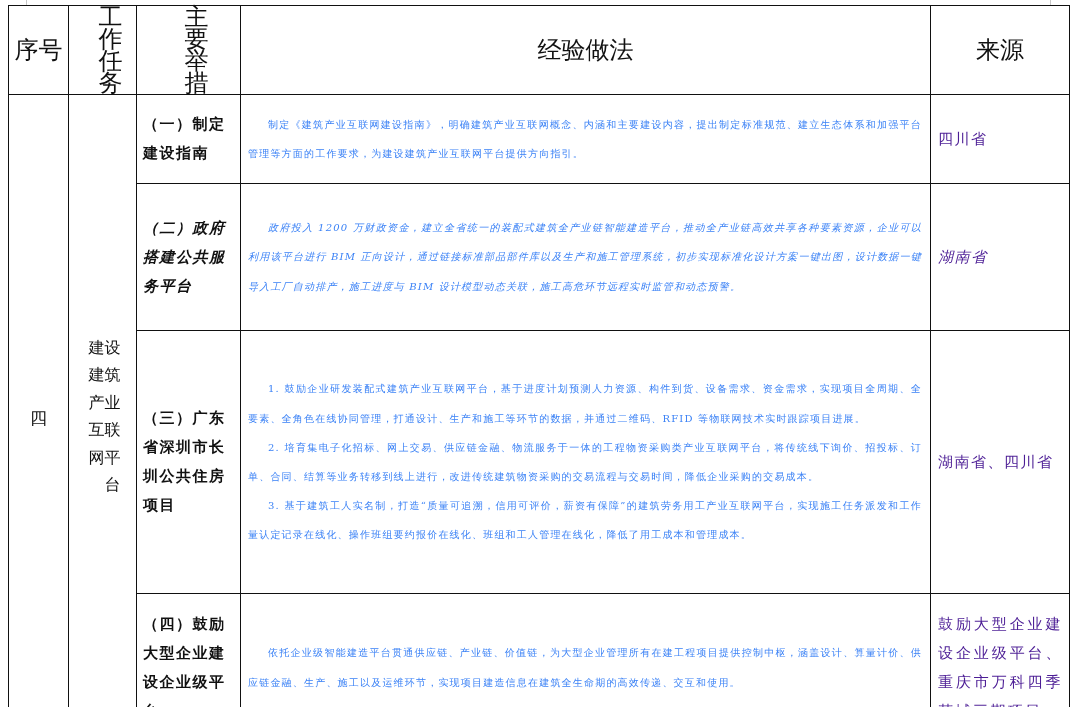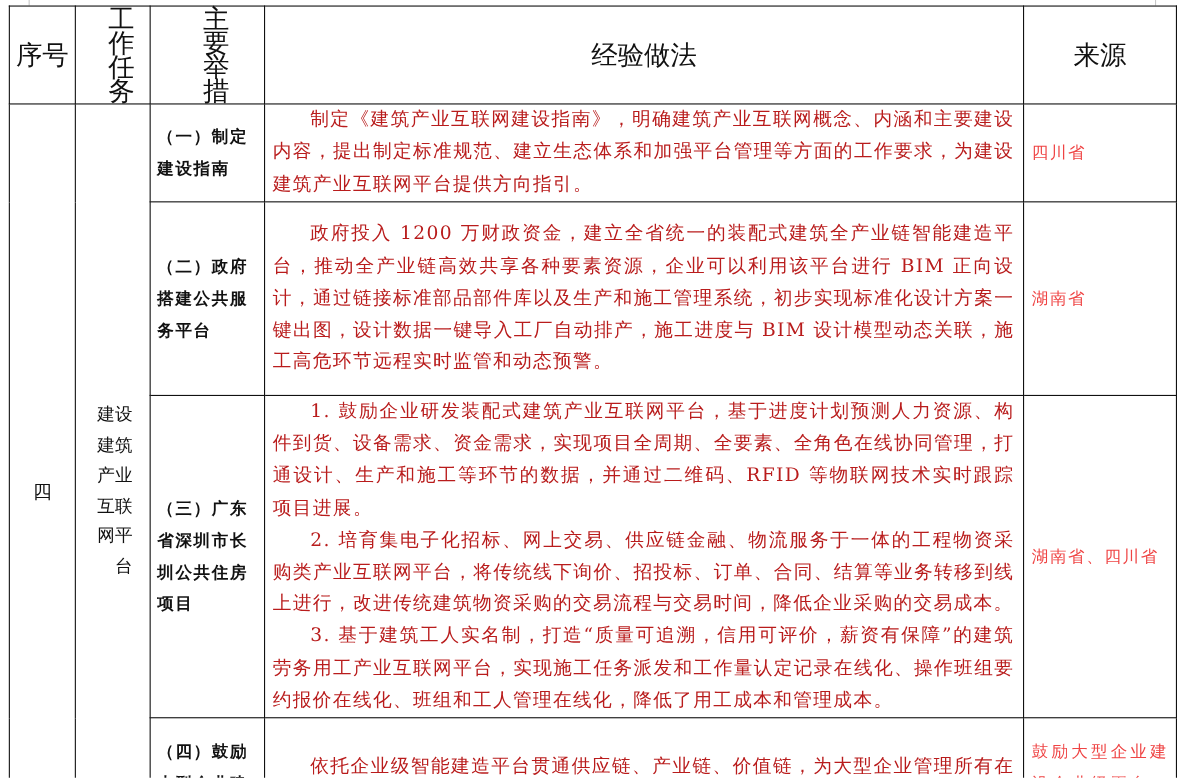--- a/index.html
+++ b/index.html
@@ -68,45 +68,45 @@
   }
   .measure-cell {
     font-weight: bold;
     font-size: 15px;
     line-height: 29px;
     color: #111;
     padding: 0 4px 0 6px !important;
     letter-spacing: 1.5px;
   }
   .practice-cell {
-    font-size: 17px;
+    font-size: 10px;
     line-height: 29.2px;
-    color: #b91c1c;
+    color: #3b82f6;
     padding: 0 8px 0 7px !important;
     letter-spacing: 1.2px;
     text-align: justify;
     margin-left: 22px;
   }
   .practice-cell p {
     margin: 0;
     text-indent: 2em;
   }
   .source-cell {
     font-size: 15px;
     line-height: 29px;
-    color: #ef4444;
+    color: #4c1d95;
     padding: 0 6px 0 7px !important;
     letter-spacing: 1.5px;
   }
   .source-cell.wide-spacing {
     letter-spacing: 2.5px;
     text-align: justify;
   }
   tr.r1 { height: 89px; }
-  tr.r2 { height: 176px; }
+  tr.r2 { height: 147px; font-style: italic; }
   tr.r3 { height: 263px; }
   tr.r4 { height: 148px; }
 </style>
 </head>
 <body>
 
 <div class="page-guide" style="left:26px; top:0; width:1px; height:5px;"></div>
 <div class="page-guide" style="left:1050px; top:0; width:1px; height:5px;"></div>
 
 <table class="exp-table">

